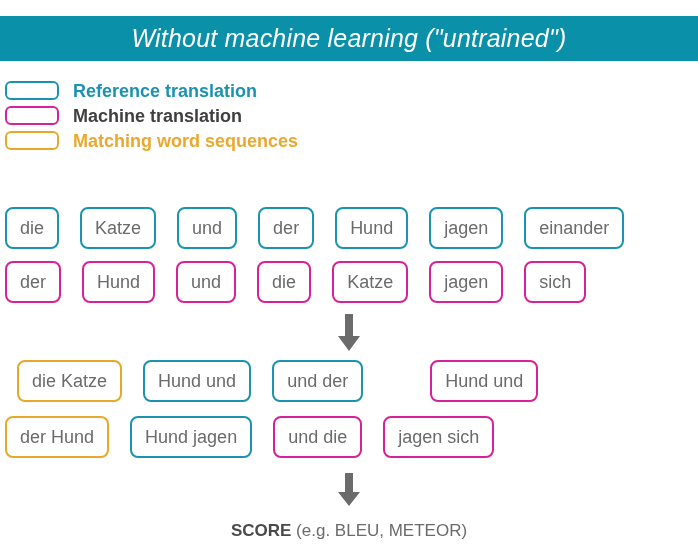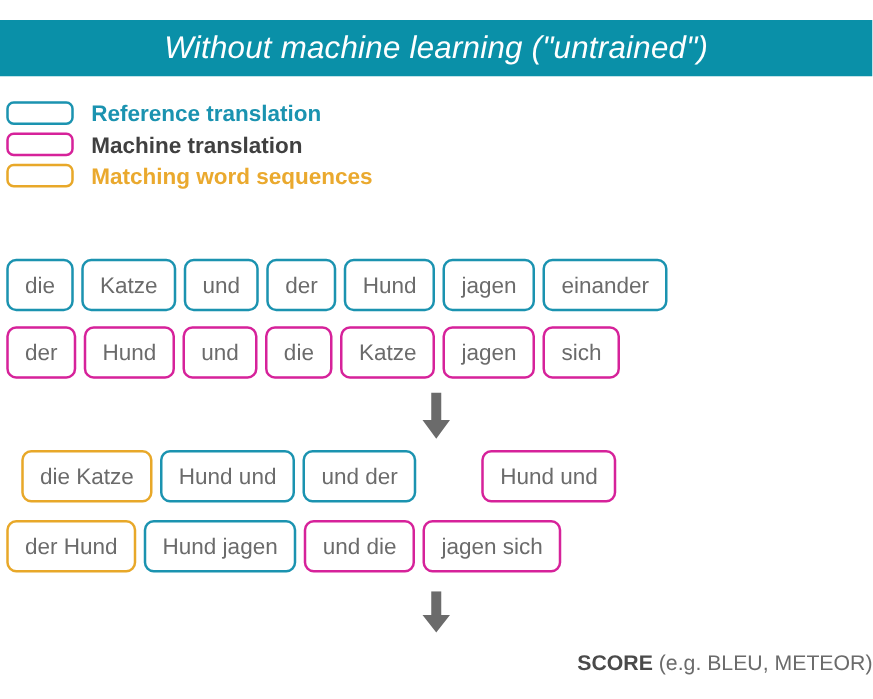--- a/index.html
+++ b/index.html
@@ -86,21 +86,21 @@
   #row-ngrams-mt  { top: 416px; }
 
   .token {
     border: 2px solid #1b93b0;
     border-radius: 8px;
     background: #ffffff;
     color: #6b6b6b;
     font-size: 18px;
     line-height: 1;
     padding: 10px 13px;
-    margin-right: 6px;
+    margin-right: 21px;
     box-sizing: border-box;
     height: 42px;
     display: flex;
     align-items: center;
     justify-content: center;
   }
   .token.ref   { border-color: #1b93b0; }
   .token.mt    { border-color: #d6229a; }
   .token.match { border-color: #e8a829; }
 
@@ -115,21 +115,21 @@
   }
   #arrow-to-ngrams { top: 314px; }
   #arrow-to-score  { top: 473px; }
 
   
   .score-line {
     position: absolute;
     left: 0;
     top: 521px;
     width: 698px;
-    text-align: right;
+    text-align: center;
     font-size: 17px;
     color: #5e5e5e;
     white-space: nowrap;
   }
   .score-label {
     font-weight: bold;
     color: #4a4a4a;
   }
   .score-detail {
     font-weight: 400;

